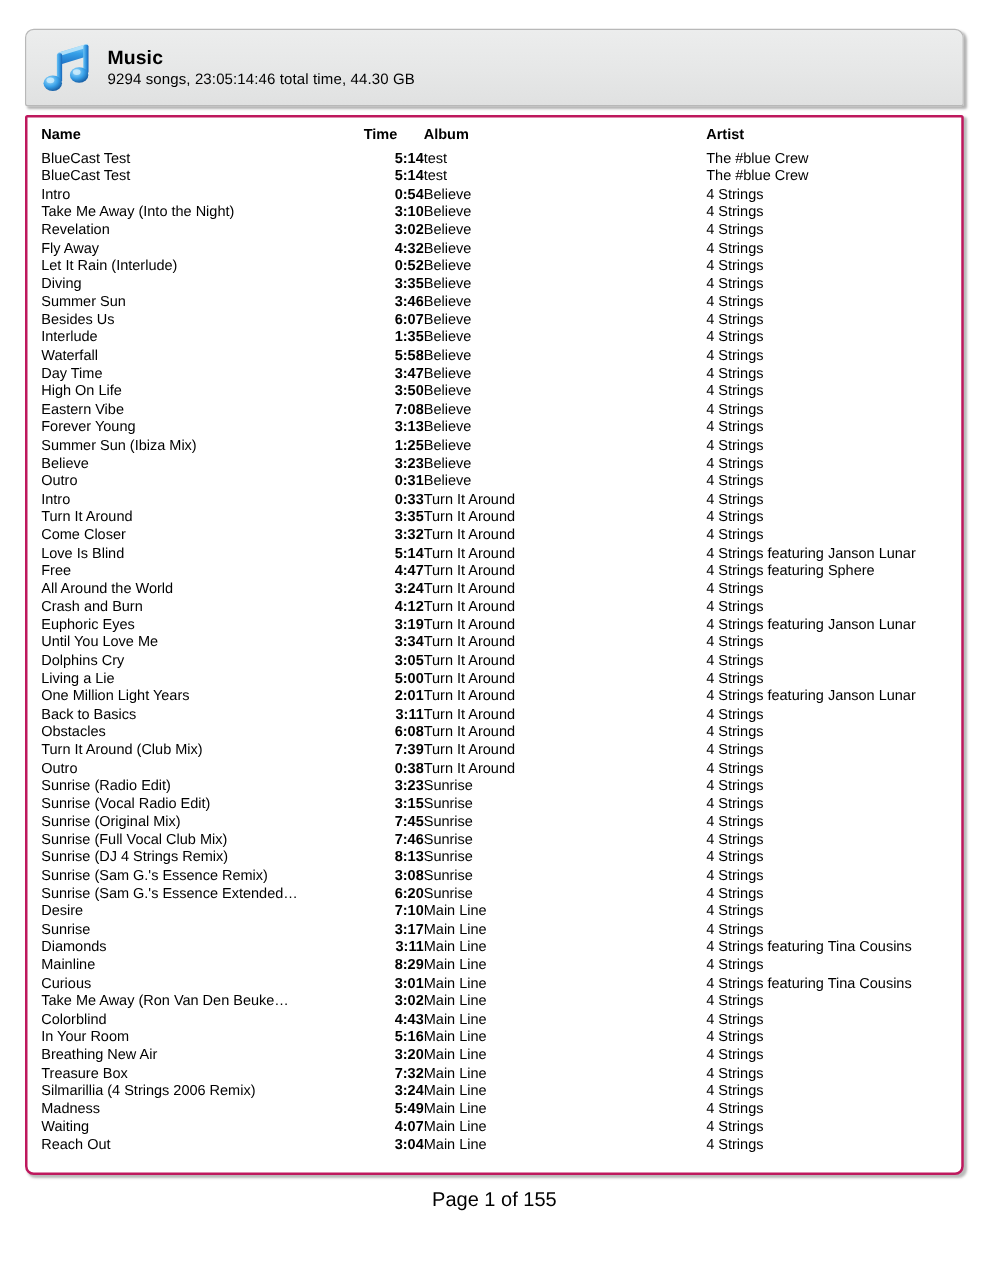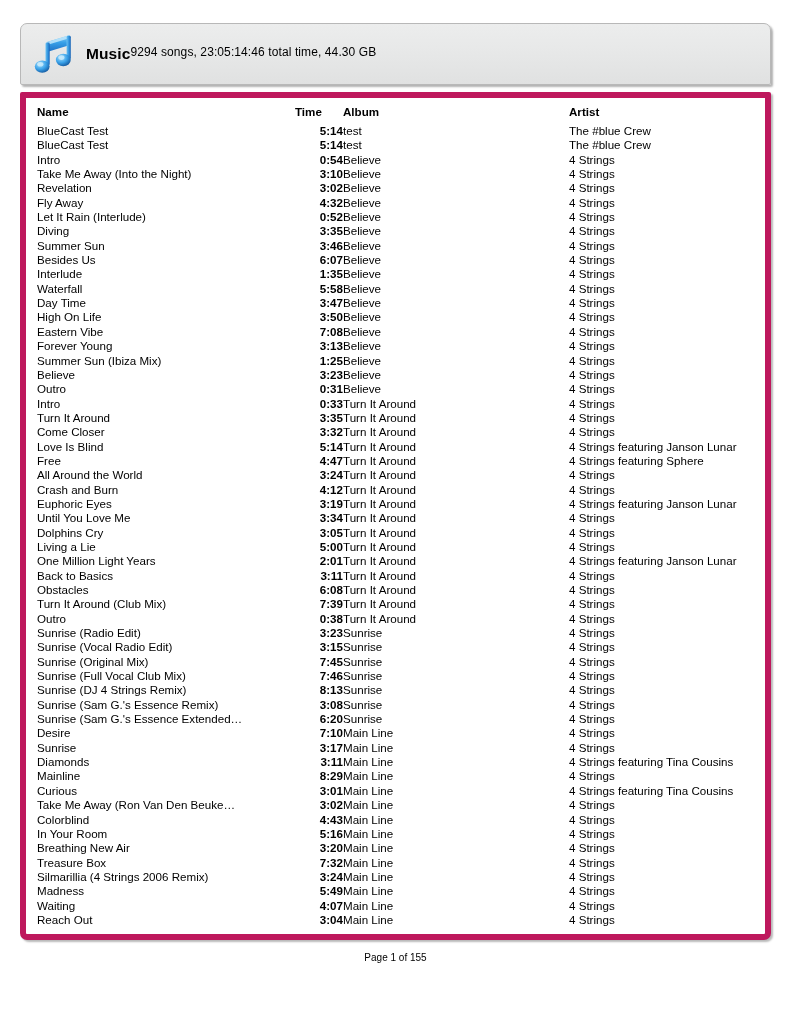--- a/index.html
+++ b/index.html
@@ -40,21 +40,21 @@
   }
   .music-icon {
     width: 42px;
     height: 44px;
     flex: 0 0 42px;
     margin-right: 10px;
     display: block;
   }
   .header-text {
     display: flex;
-    flex-direction: row;
+    flex-direction: column;
     justify-content: flex-start;
     line-height: 1.18;
   }
   .header-title {
     font-size: 15.5px;
     font-weight: bold;
     letter-spacing: 0.1px;
   }
   .header-subtitle {
     font-size: 12px;
@@ -64,21 +64,21 @@
 
   
   .table-panel {
     position: absolute;
     left: 20px;
     top: 92px;
     width: 751px;
     height: 848px;
     box-sizing: border-box;
     background: #ffffff;
-    border: 6px solid #be185d;
+    border: 2px solid #be185d;
     border-radius: 2px 2px 7px 7px;
     box-shadow: 2px 2px 2px rgba(0,0,0,0.28);
     padding: 7px 11px 0 11px;
     overflow: hidden;
   }
 
   table.tracks {
     width: 100%;
     border-collapse: collapse;
     table-layout: fixed;
@@ -116,21 +116,21 @@
   td.d-album  { padding-left: 14px; }
   td.d-artist { padding-left: 14px; }
 
   
   .footer {
     position: absolute;
     left: 0;
     top: 952px;
     width: 791px;
     text-align: center;
-    font-size: 10px;
+    font-size: 16px;
   }
 </style>
 </head>
 <body>
 
 <div class="page">
 
   <div class="header-panel">
     <svg class="music-icon" viewBox="0 0 42 44" xmlns="http://www.w3.org/2000/svg">
       <defs>

